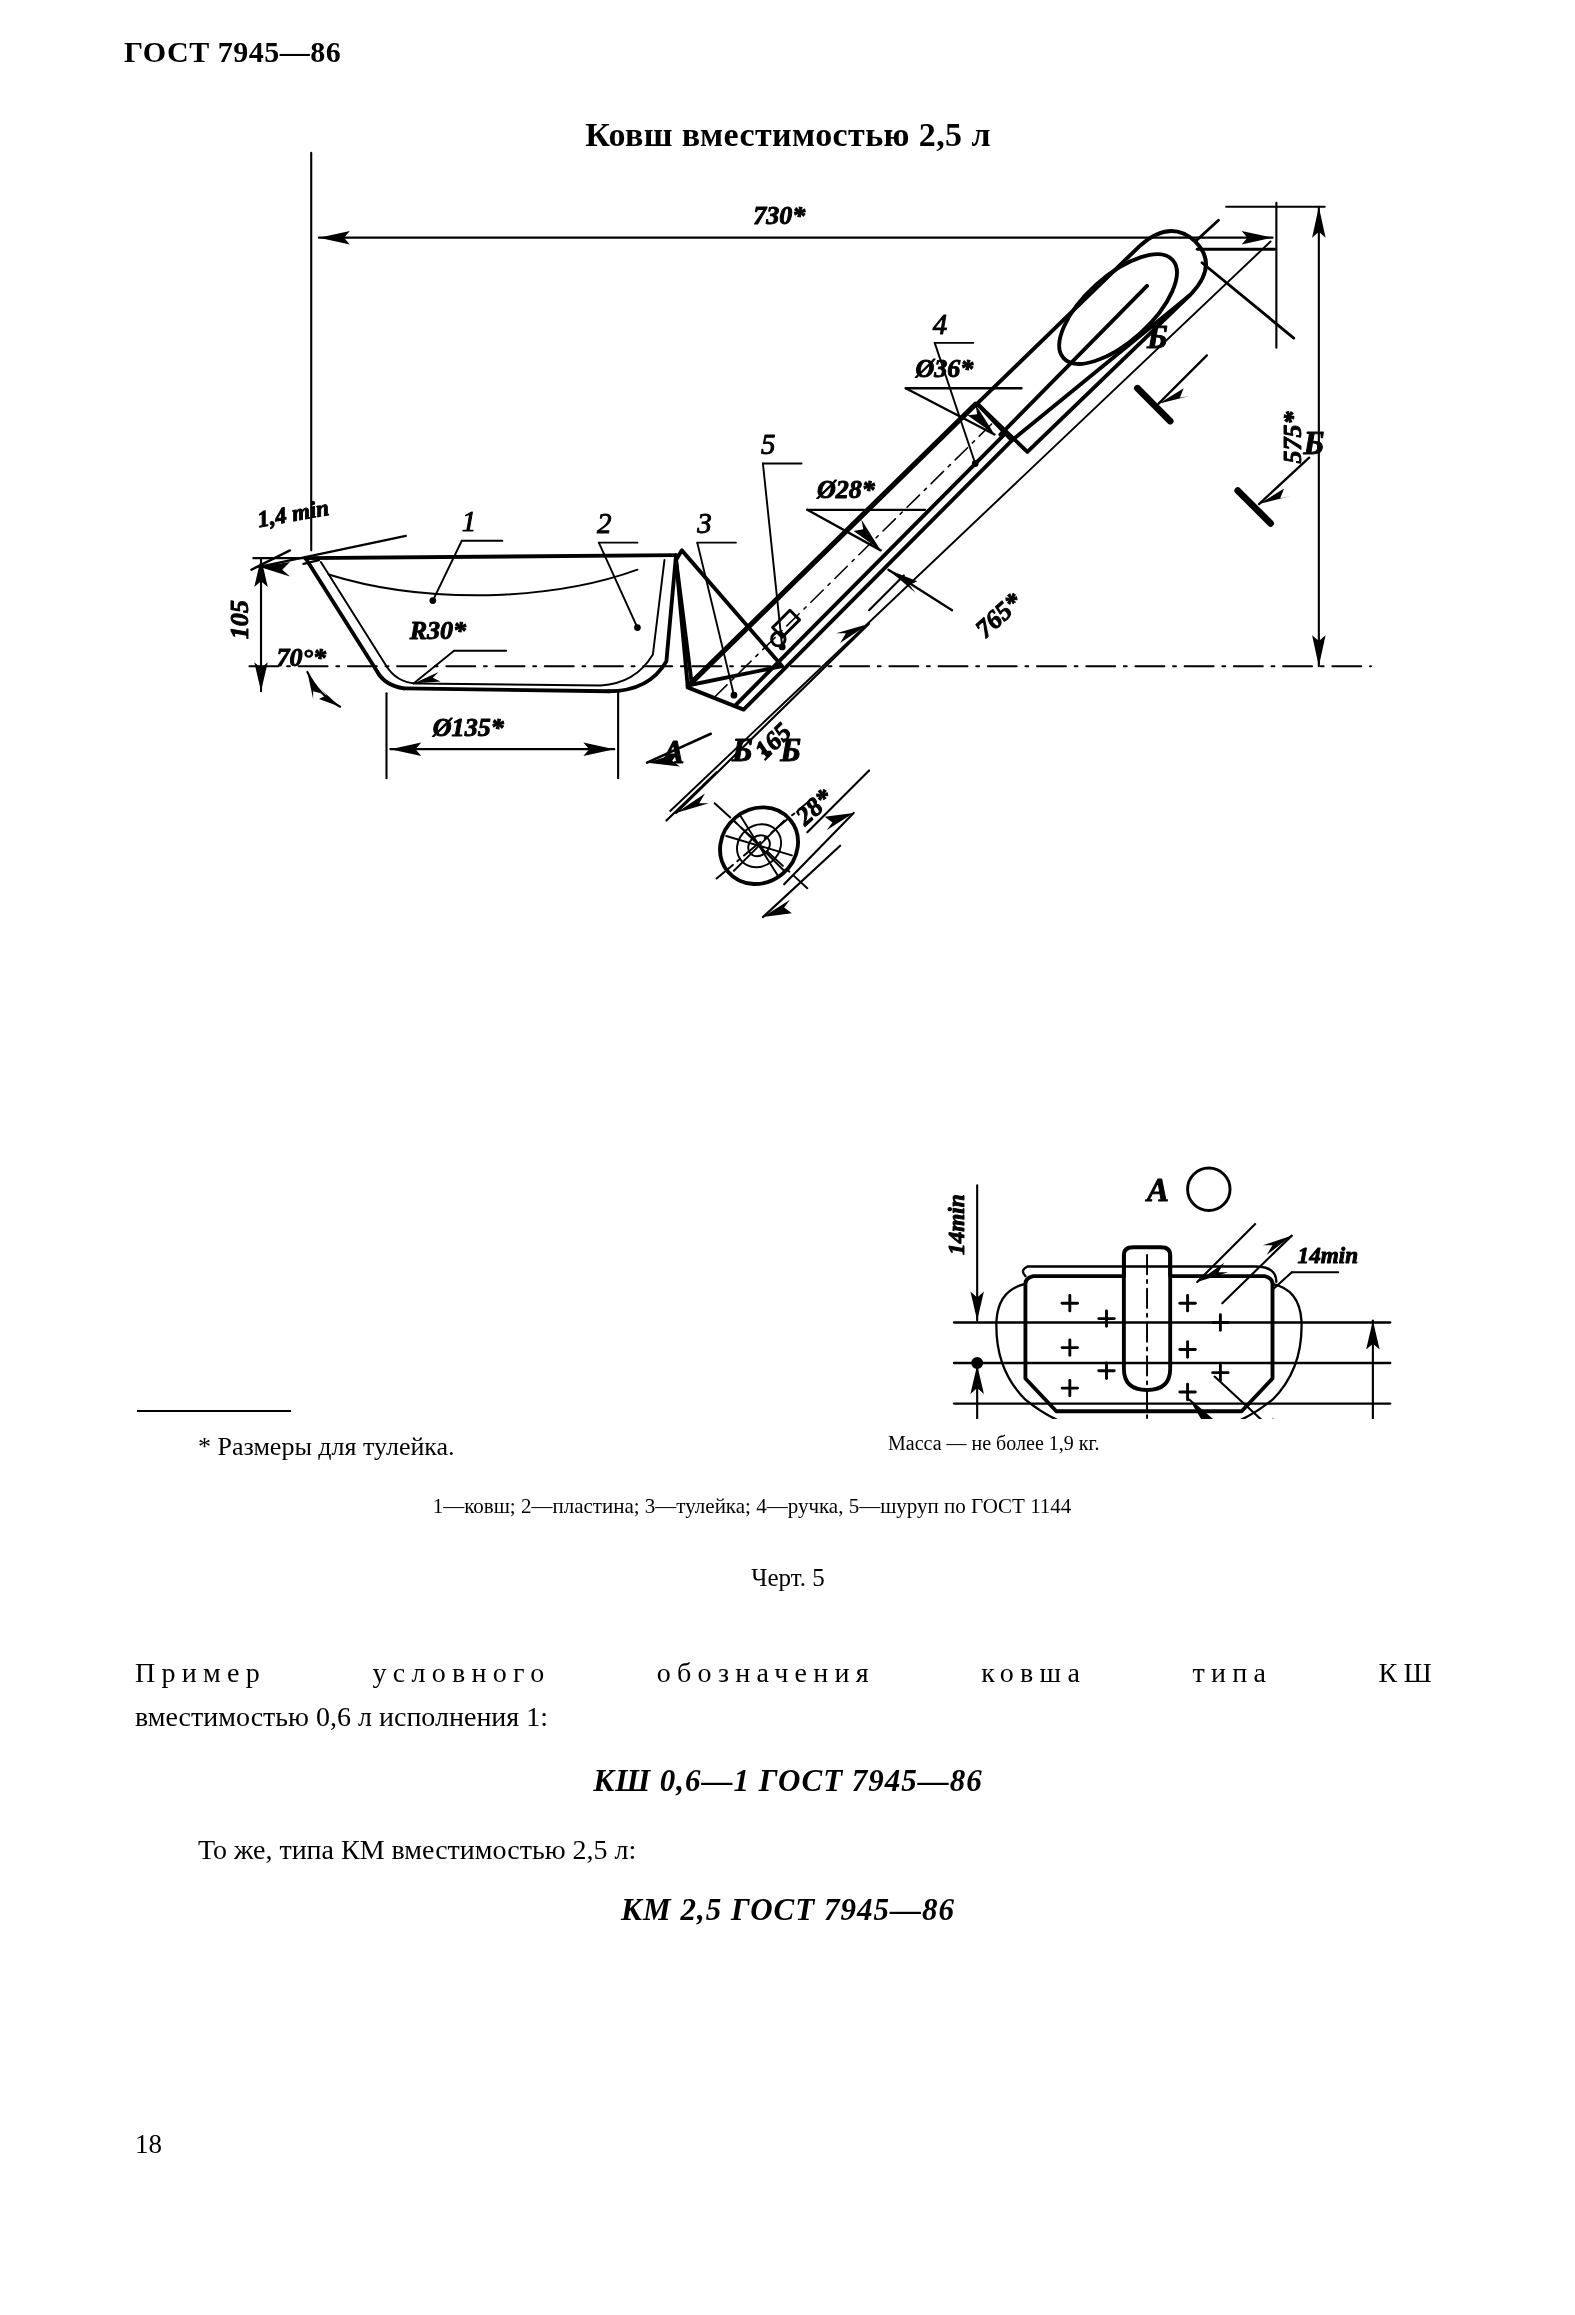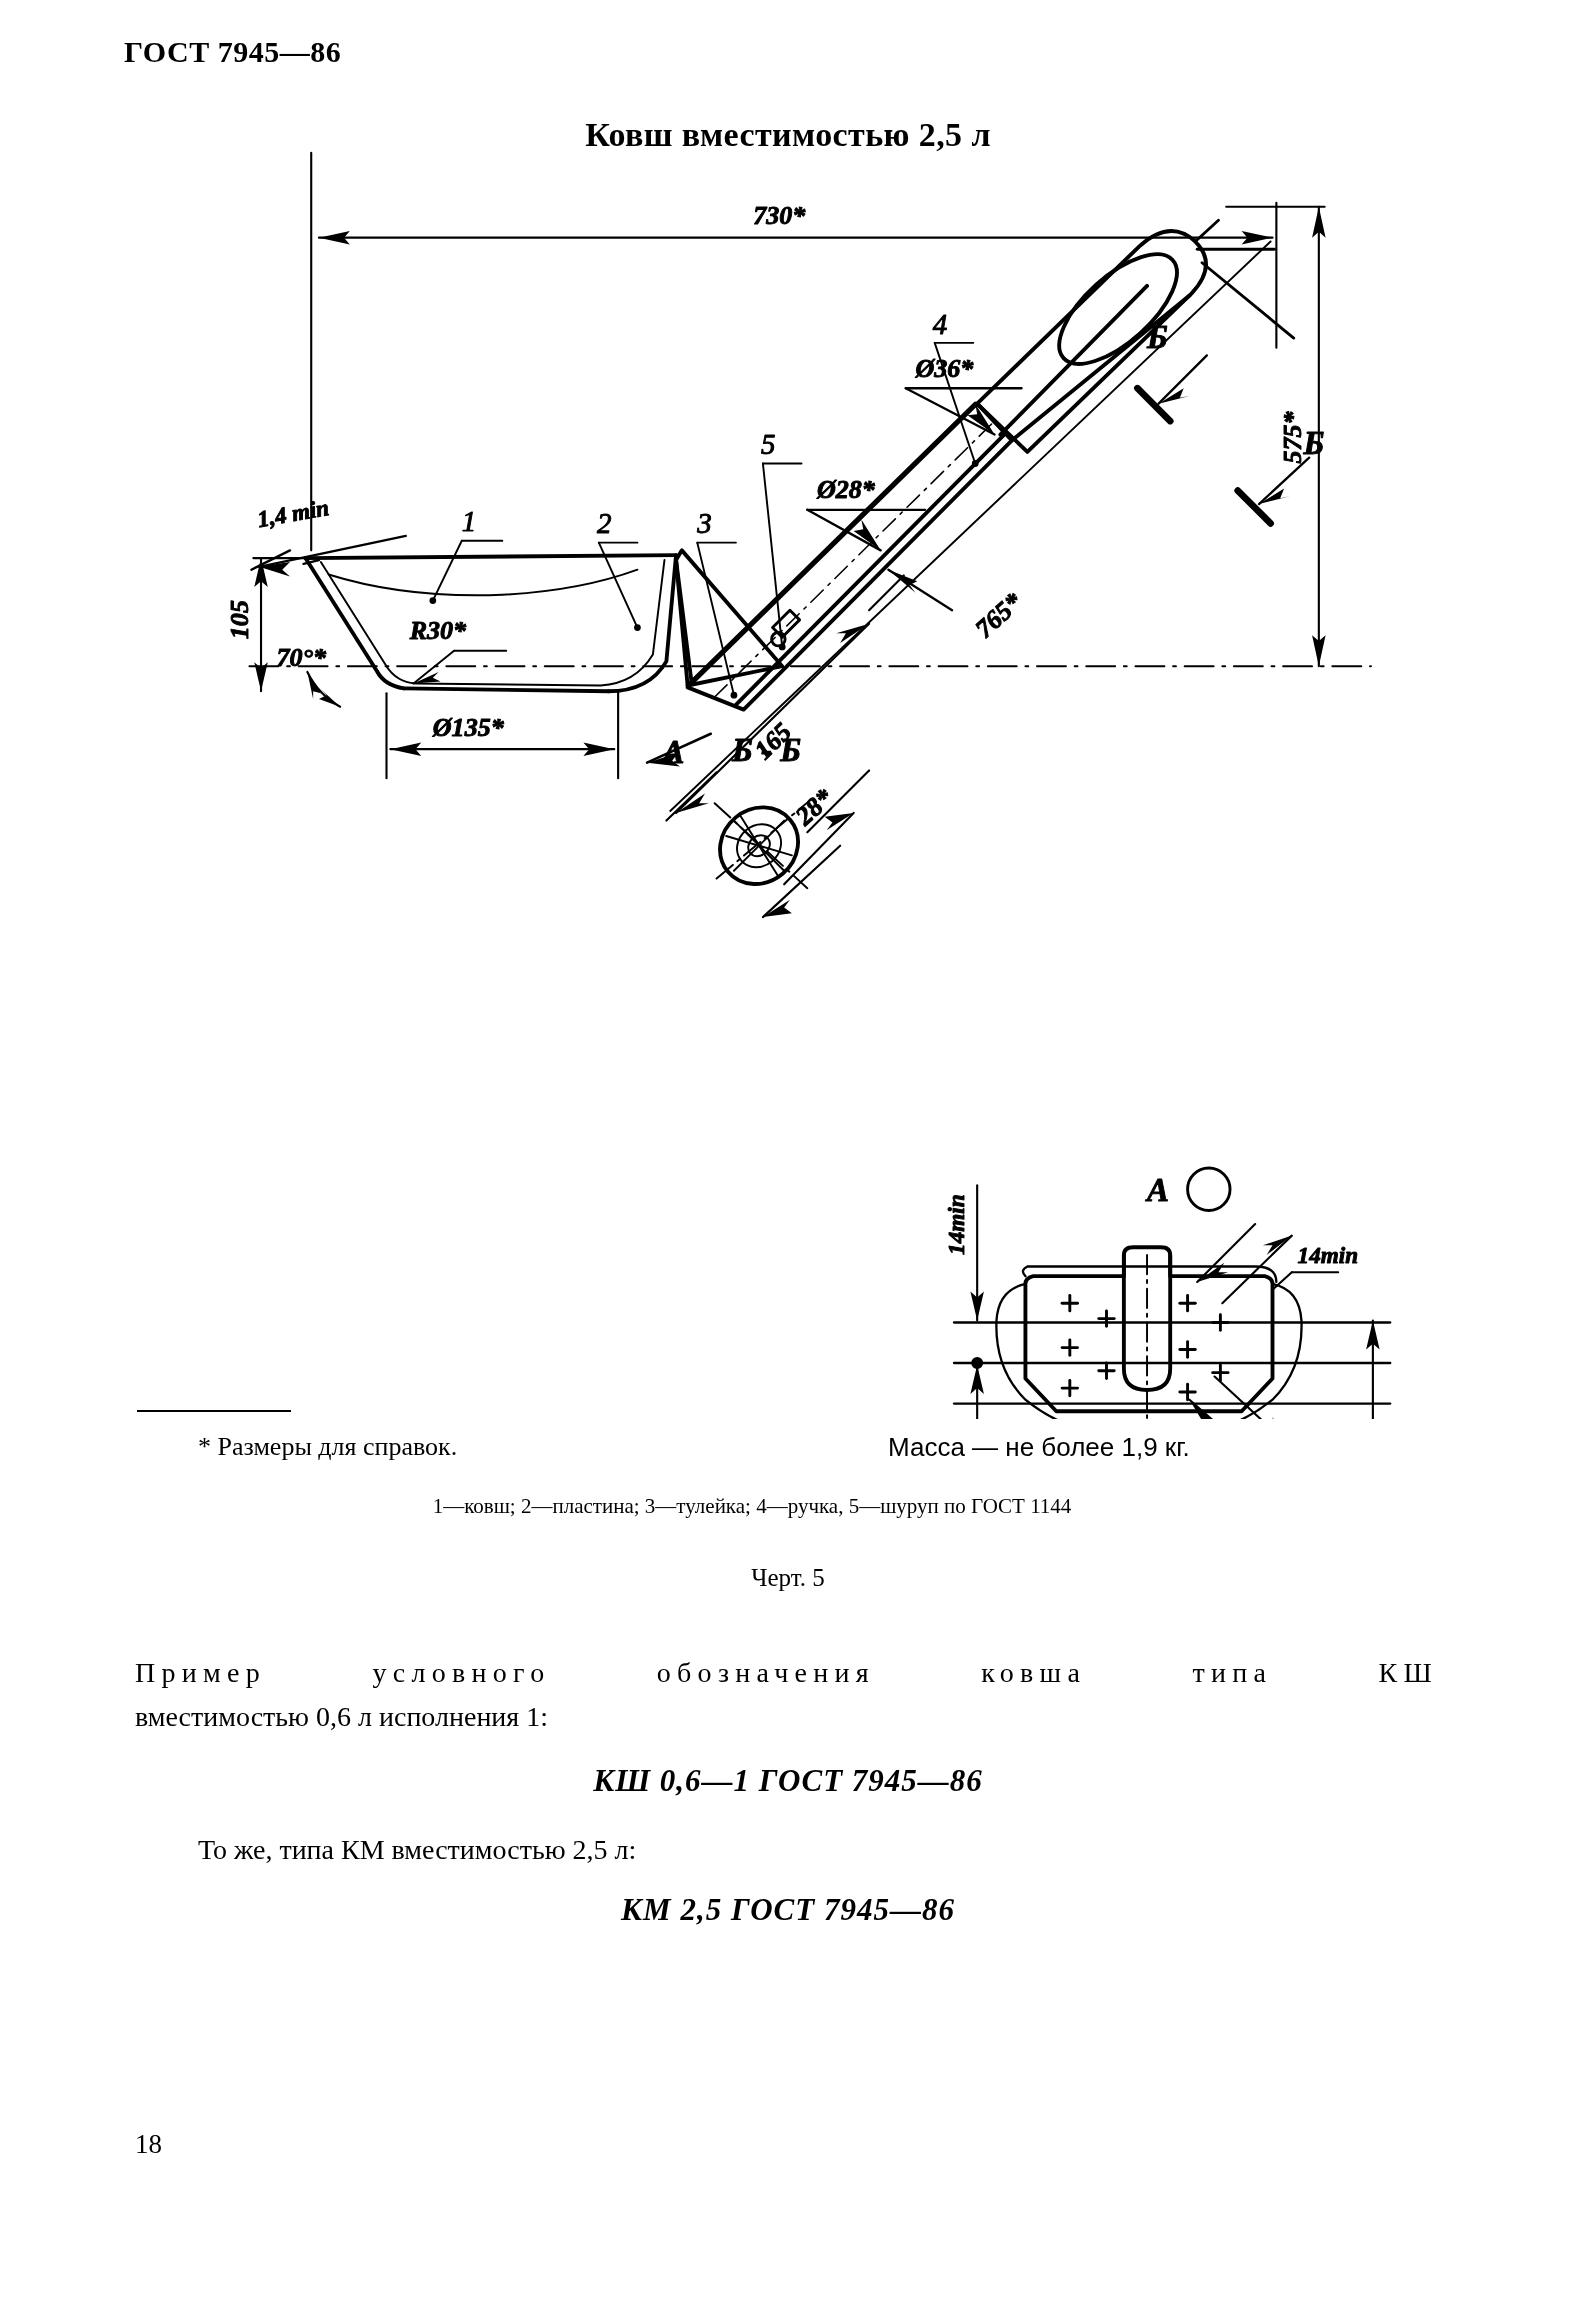--- a/index.html
+++ b/index.html
@@ -68,22 +68,22 @@
     left: 198px;
     top: 1432px;
     font-size: 26px;
     font-family: "Liberation Serif", serif;
     white-space: nowrap;
   }
   .note-right {
     position: absolute;
     left: 888px;
     top: 1432px;
-    font-size: 26px;
-    font-family: Liberation Sans, sans-serif;
+    font-size: 20px;
+    font-family: Liberation Serif, serif;
     white-space: nowrap;
   }
   .parts-legend {
     position: absolute;
     left: 0;
     top: 1494px;
     width: 1504px;
     text-align: center;
     font-size: 21px;
     font-family: "Liberation Serif", serif;
@@ -516,21 +516,21 @@
           <line x1="1422" y1="1218" x2="1422" y2="1400"></line>
           <path d="M1422 1218 L1415 1248 L1422 1242 L1429 1248 Z" fill="#000" stroke="none"></path>
         </g>
         <text class="dimtext-sm" x="1408" y="1392" transform="rotate(-90 1408 1392)">14min</text>
 
       </g>
     </svg>
   </div>
 
   <div class="note-rule"></div>
-  <div class="note-left">* Размеры для справок.</div>
+  <div class="note-left">* Размеры для тулейка.</div>
   <div class="note-right">Масса — не более 1,9 кг.</div>
   <div class="parts-legend">1—ковш; 2—пластина; 3—тулейка; 4—ручка, 5—шуруп по ГОСТ 1144</div>
   <div class="fig-caption">Черт. 5</div>
 
   <div class="para para-example">
     <span class="justline spaced">Пример  условного  обозначения  ковша  типа  КШ</span>
     <span>вместимостью 0,6 л исполнения 1:</span>
   </div>
 
   <div class="desig desig-1">КШ 0,6—1 ГОСТ 7945—86</div>

